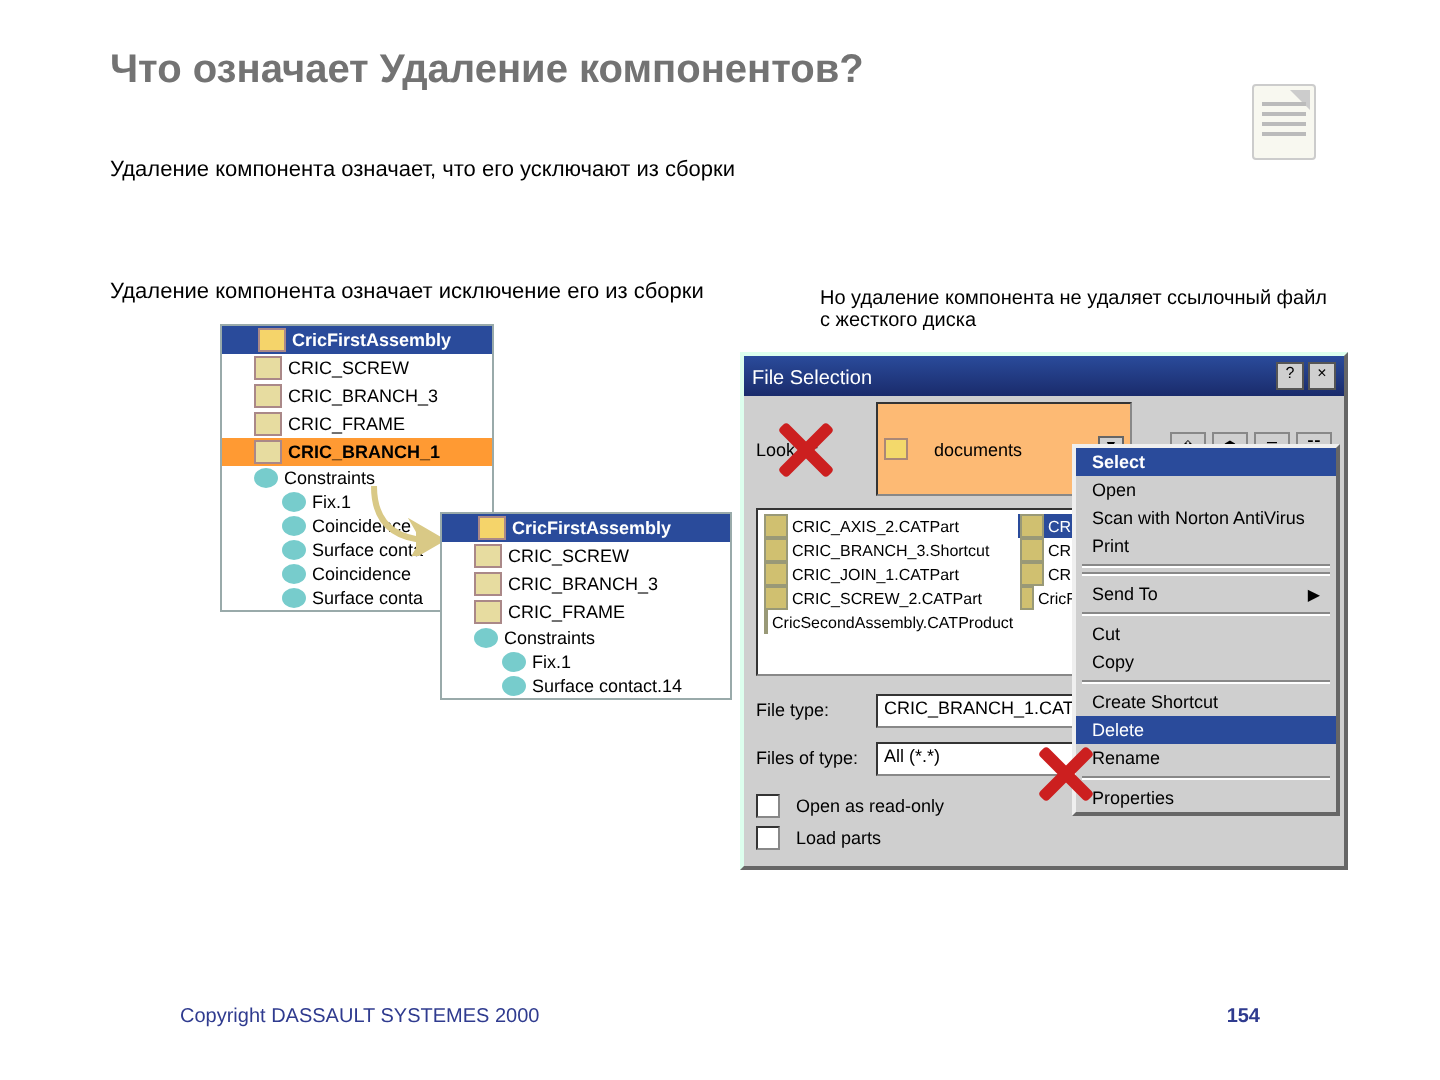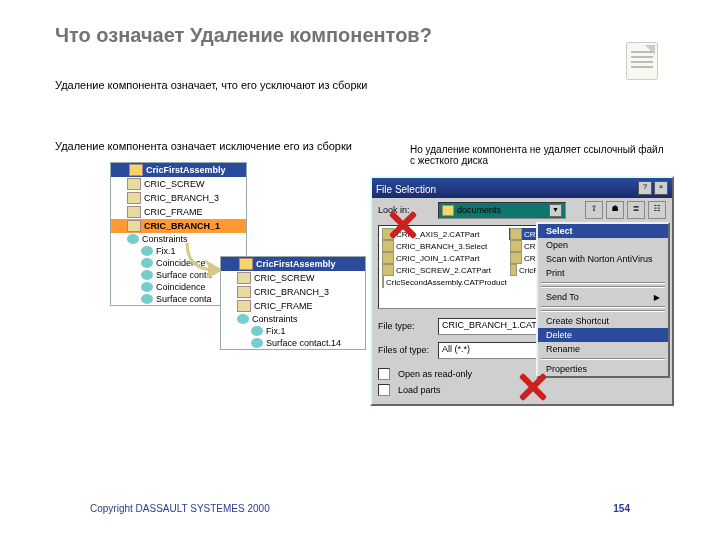--- a/index.html
+++ b/index.html
@@ -29,21 +29,21 @@
   .tree .node{position:relative}
   
   .arrow{position:absolute;top:238px;left:182px;width:40px;height:40px;color:#d9c986}
   
   .dlg{position:absolute;top:176px;left:370px;width:300px;background:#cfcfcf;border:2px solid #666;border-top-color:#dfe;border-left-color:#dfe;font-size:9px}
   .titlebar{background:linear-gradient(#2a4b9b,#1a2b6b);color:#fff;padding:3px 4px;font-size:10px;display:flex;justify-content:space-between;align-items:flex-end}
   .tbtns{display:flex;gap:2px}
   .tbtn{width:12px;height:12px;background:#cfcfcf;border:1px solid #555;font-size:8px;line-height:10px;text-align:center;color:#000}
   .row{display:flex;align-items:center;padding:3px 6px;gap:4px}
   .lbl{width:56px}
-  .combo{flex:0 0 120px;background:#0f766e;border:1px inset #888;padding:1px 3px;display:flex;align-items:center;gap:3px}
+  .combo{flex:0 0 120px;background:#fdba74;border:1px inset #888;padding:16px 3px;display:flex;align-items:center;gap:13px}
   .dropbtn{margin-left:auto;width:11px;height:11px;background:#cfcfcf;border:1px solid #666;font-size:7px;text-align:center;line-height:9px}
   .toolgrp{display:flex;gap:3px;margin-left:auto}
   .tool{width:16px;height:16px;background:#cfcfcf;border:1px solid #888;font-size:8px;text-align:center;line-height:14px}
   .flist{margin:3px 6px;height:78px;background:#fff;border:1px inset #888;position:relative;padding:2px;display:flex;flex-wrap:wrap;align-content:flex-start;gap:0 8px;overflow:hidden}
   .fitem{display:flex;align-items:center;gap:2px;font-size:8px;width:118px;padding:0 1px}
   .fitem .fic{width:10px;height:10px;background:#d0c070;border:1px solid #997}
   .fitem.sel{background:#2a4b9b;color:#fff}
   .form{padding:2px 6px 6px}
   .input{background:#fff;border:1px inset #888;padding:1px 3px;flex:1;height:13px}
   .btn{width:50px;height:18px;background:#cfcfcf;border:1px solid #555;border-top-color:#eee;border-left-color:#eee;font-size:9px;text-align:center;line-height:16px}
@@ -179,21 +179,21 @@
       <div class="fitem">
           <span class="fic"></span>
           <span>CRIC_AXIS_2.CATPart</span>
         </div>
       <div class="fitem sel">
           <span class="fic"></span>
           <span>CRIC_BRANCH_1.CATPart</span>
         </div>
       <div class="fitem">
           <span class="fic"></span>
-          <span>CRIC_BRANCH_3.Select</span>
+          <span>CRIC_BRANCH_3.Shortcut</span>
         </div>
       <div class="fitem">
           <span class="fic"></span>
           <span>CRIC_FRAME.CATPart</span>
         </div>
       <div class="fitem">
           <span class="fic"></span>
           <span>CRIC_JOIN_1.CATPart</span>
         </div>
       <div class="fitem">
@@ -248,20 +248,26 @@
     <div class="mrow">
         <span>Print</span>
       </div>
     <div class="mrow sep"></div>
     <div class="mrow sep"></div>
     <div class="mrow">
         <span>Send To</span>
         <span class="arw">▶</span>
       </div>
     <div class="mrow sep"></div>
+    <div class="mrow">
+        <span>Cut</span>
+      </div>
+    <div class="mrow">
+        <span>Copy</span>
+      </div>
     <div class="mrow sep"></div>
     <div class="mrow">
         <span>Create Shortcut</span>
       </div>
     <div class="mrow hi">
         <span>Delete</span>
       </div>
     <div class="mrow">
         <span>Rename</span>
       </div>

